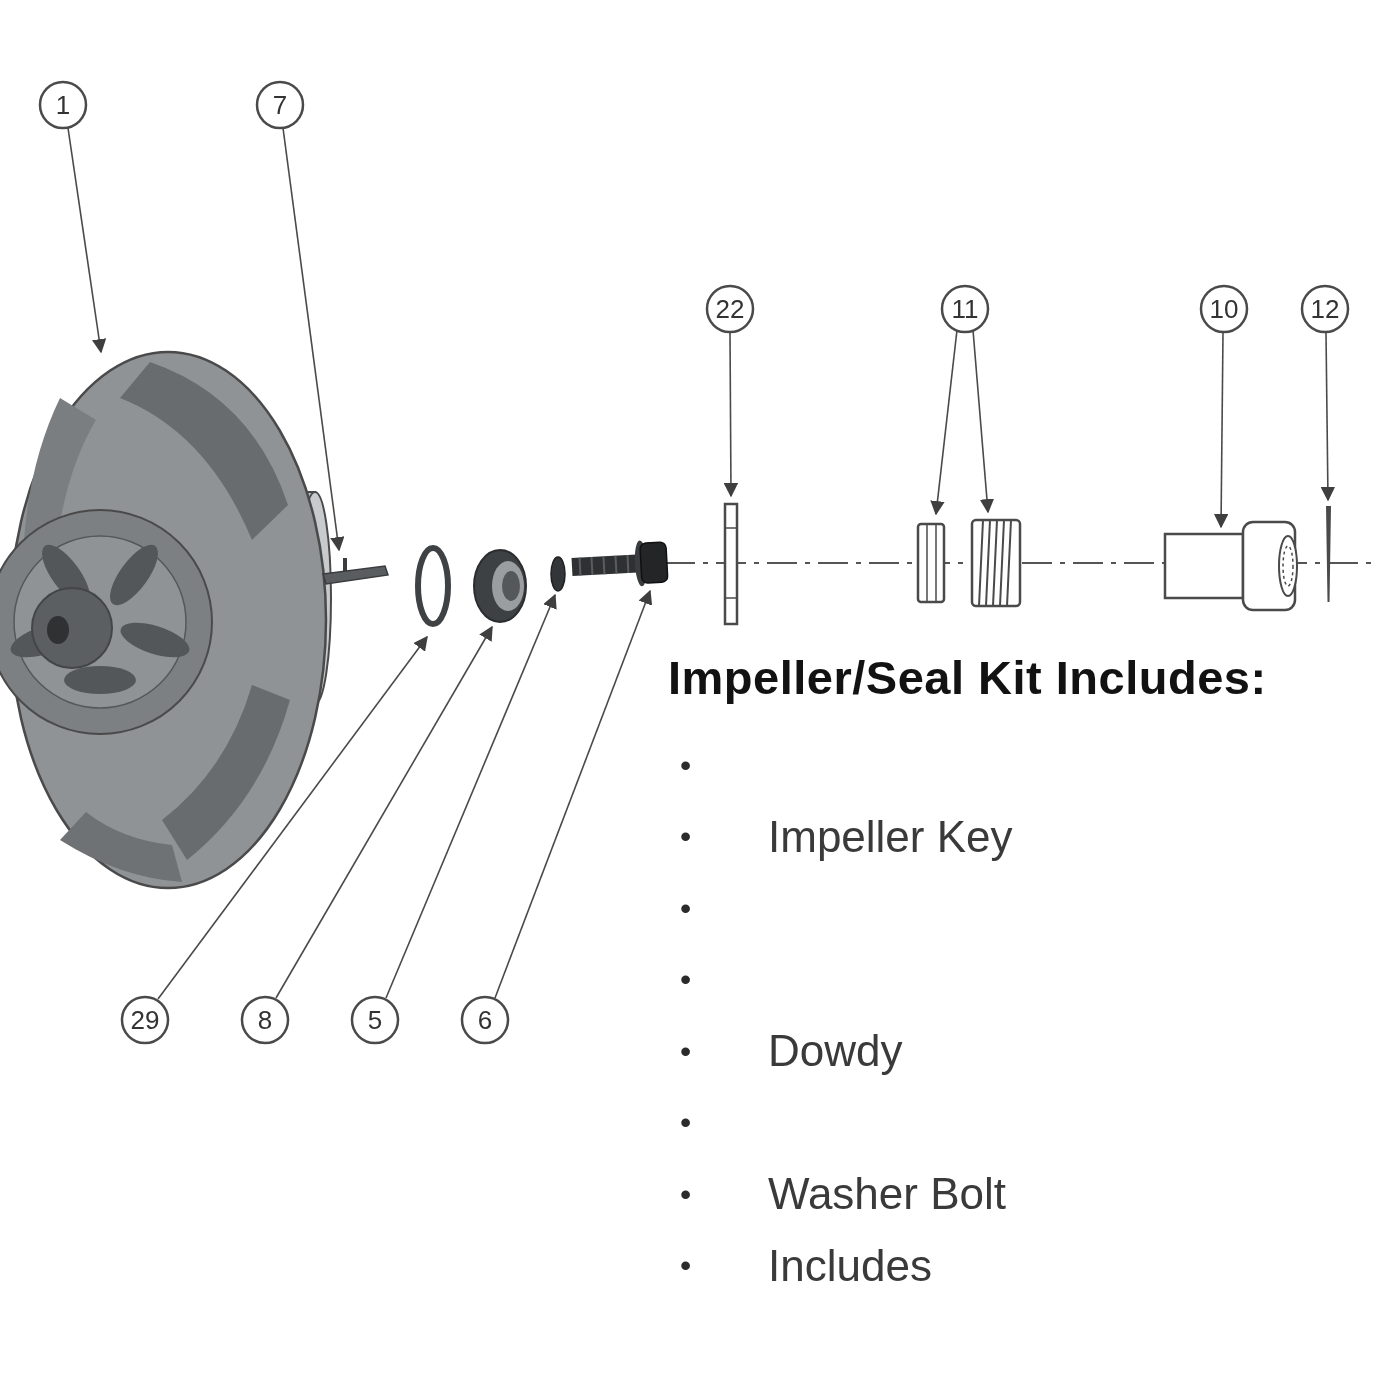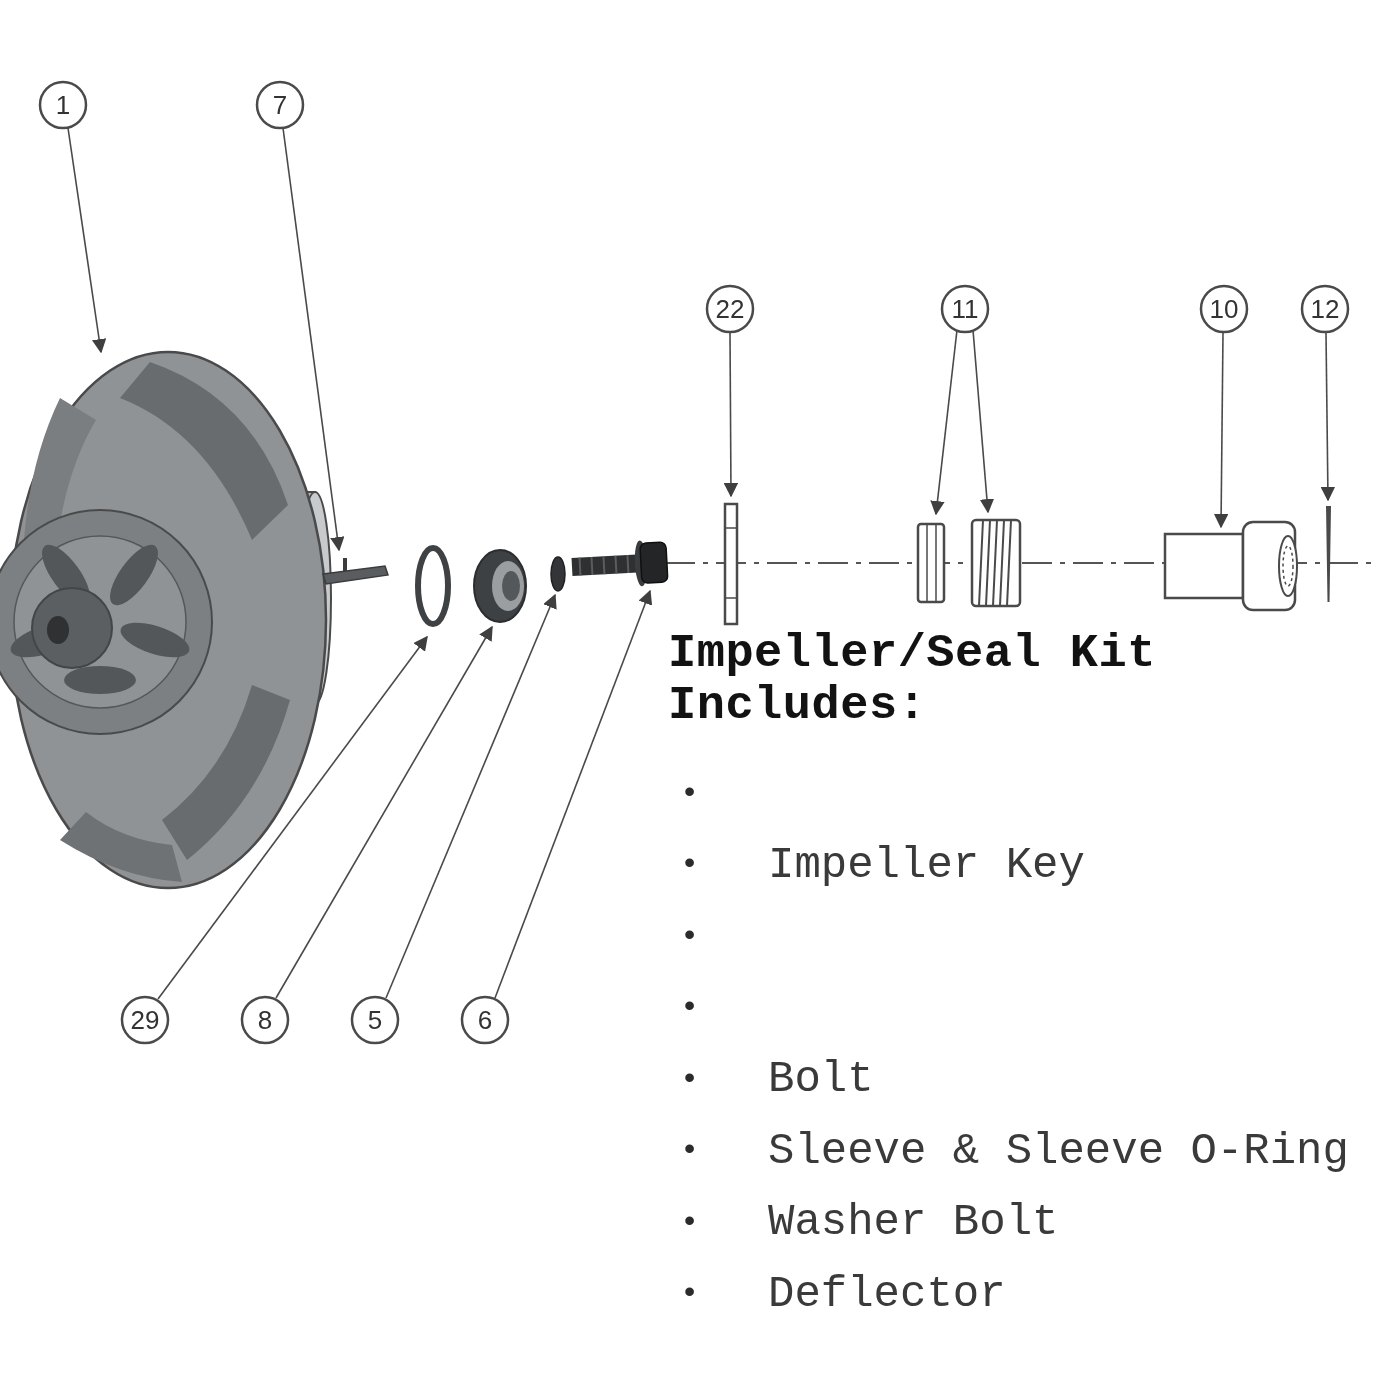--- a/index.html
+++ b/index.html
@@ -7,21 +7,21 @@
     width:1400px;height:1400px;background:#ffffff;position:relative;overflow:hidden;
     font-family:"Liberation Sans", sans-serif;
   }
   .stage{position:absolute;inset:0;}
   svg.diagram{position:absolute;left:0;top:0;}
   .callout-text{
     font-family:"Liberation Sans", sans-serif;
     font-size:26px;fill:#333;font-weight:400;
   }
   .kit{
-    position:absolute;left:668px;top:628px;width:710px;color:#3a3a3a;font-family:Liberation Mono, monospace;
+    position:absolute;left:668px;top:652px;width:710px;color:#3a3a3a;
   }
   .kit h2{
     margin:0 0 26px 0;font-size:47px;line-height:1.1;font-weight:700;color:#121212;
     letter-spacing:0.5px;
   }
   .kit ul{list-style:none;margin:0;padding:0;}
   .kit li{
     display:flex;align-items:center;height:71.5px;
     font-size:44px;color:#3a3a3a;
   }
@@ -197,30 +197,29 @@
           <span class="lbl">Impeller Key</span>
         </li>
     <li>
           <span class="dot">•</span>
         </li>
     <li>
           <span class="dot">•</span>
         </li>
     <li>
           <span class="dot">•</span>
-          <span class="lbl">Bolt</span>
-        </li>
-    <li>
-          <span class="dot">•</span>
-          <span class="lbl">Sleeve &amp; Sleeve O-Ring</span>
+          <span class="lbl">Dowdy</span>
+        </li>
+    <li>
+          <span class="dot">•</span>
         </li>
     <li>
           <span class="dot">•</span>
           <span class="lbl">Washer Bolt</span>
         </li>
     <li>
           <span class="dot">•</span>
-          <span class="lbl">Deflector</span>
+          <span class="lbl">Includes</span>
         </li>
   </ul>
 </div>
 
 </div>
 
 </body></html>

